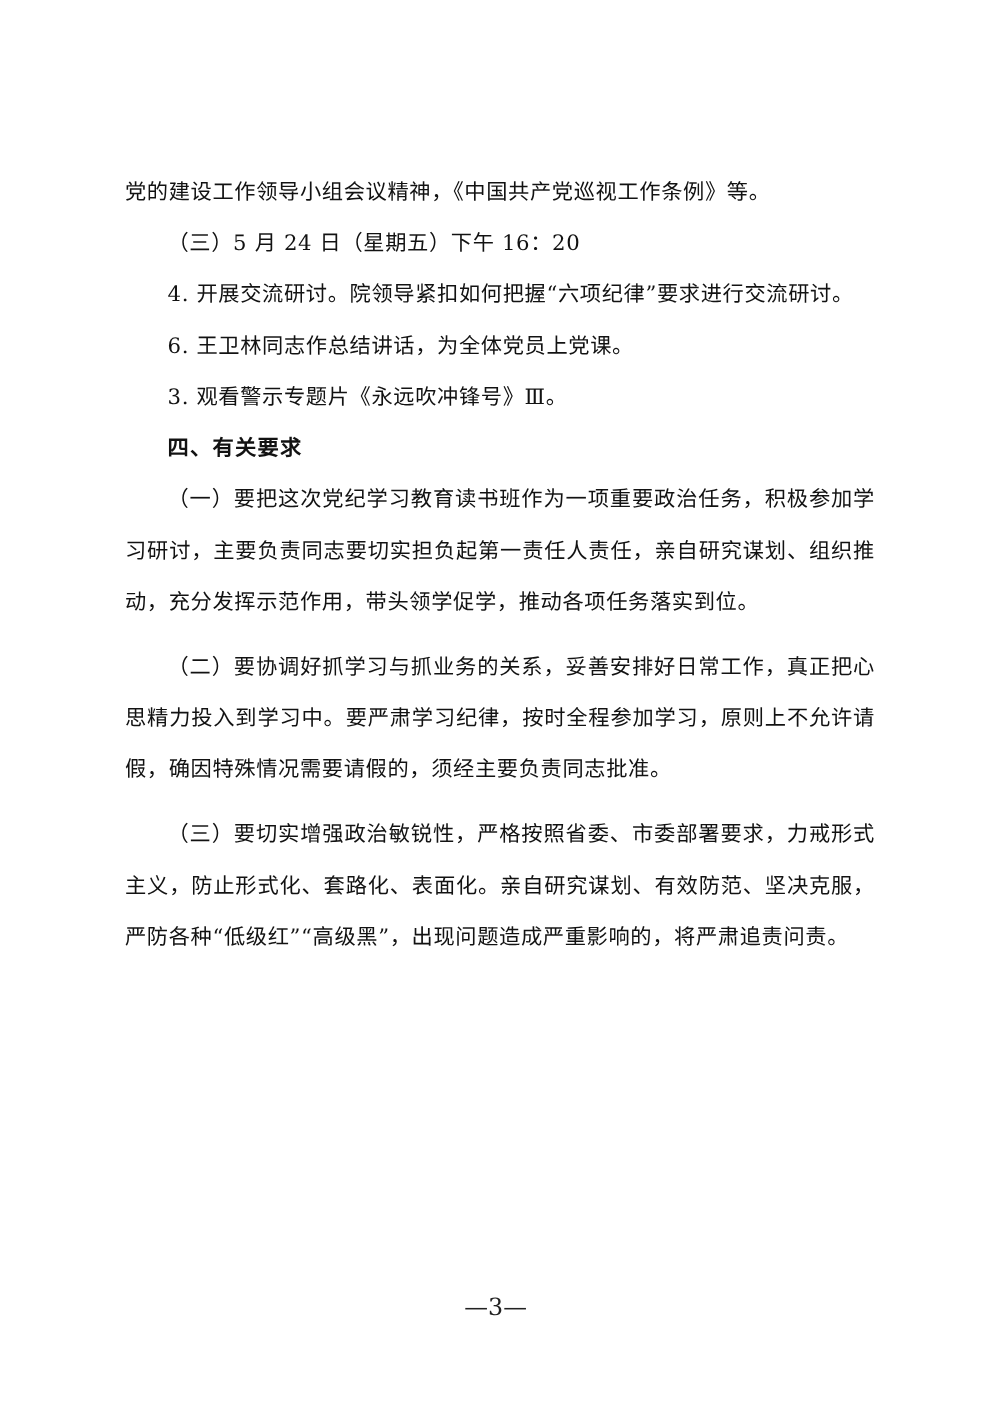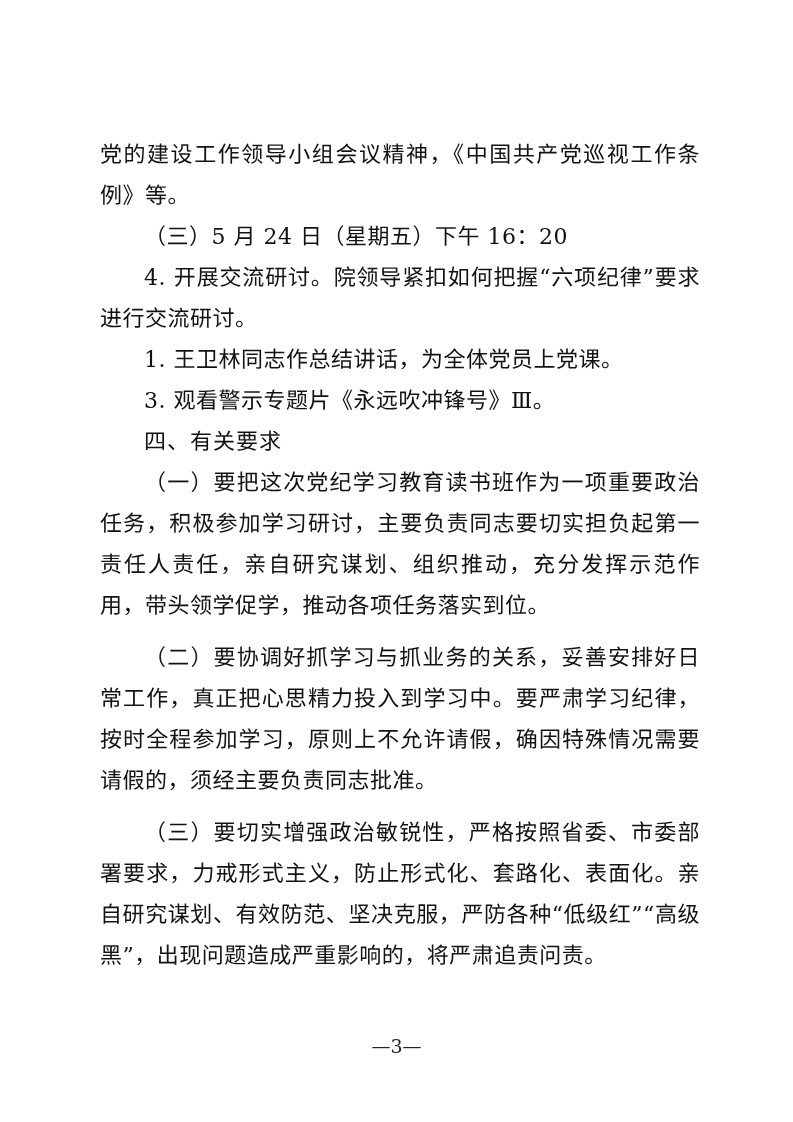--- a/index.html
+++ b/index.html
@@ -18,34 +18,34 @@
     color: #121212;
   }
   .doc-body {
     position: absolute;
     top: 134px;
     left: 100px;
     width: 600px;
   }
   .doc-body p {
     margin: 0;
-    font-size: 22px;
+    font-size: 17px;
     line-height: 41px;
     letter-spacing: 0.5px;
     text-align: justify;
     text-justify: inter-ideograph;
     text-indent: 2em;
     word-break: break-all;
   }
   .doc-body p.no-indent {
     text-indent: 0;
   }
   .doc-body p.heading {
     font-family: "DejaVu Sans", "Liberation Sans", sans-serif;
-    font-weight: normal;
+    font-weight: bold;
     text-align: left;
     letter-spacing: 1px;
   }
   .doc-body p.spaced {
     margin-top: 11px;
   }
   .page-footer {
     position: absolute;
     top: 1034px;
     left: 0;
@@ -58,21 +58,21 @@
   }
 </style>
 </head>
 <body>
 
 <div class="page">
   <div class="doc-body">
     <p class="no-indent">党的建设工作领导小组会议精神，《中国共产党巡视工作条例》等。</p>
     <p>（三）5 月 24 日（星期五）下午 16：20</p>
     <p>4. 开展交流研讨。院领导紧扣如何把握“六项纪律”要求进行交流研讨。</p>
-    <p>1. 王卫林同志作总结讲话，为全体党员上党课。</p>
+    <p>6. 王卫林同志作总结讲话，为全体党员上党课。</p>
     <p>3. 观看警示专题片《永远吹冲锋号》Ⅲ。</p>
     <p class="heading">四、有关要求</p>
     <p>（一）要把这次党纪学习教育读书班作为一项重要政治任务，积极参加学习研讨，主要负责同志要切实担负起第一责任人责任，亲自研究谋划、组织推动，充分发挥示范作用，带头领学促学，推动各项任务落实到位。</p>
     <p class="spaced">（二）要协调好抓学习与抓业务的关系，妥善安排好日常工作，真正把心思精力投入到学习中。要严肃学习纪律，按时全程参加学习，原则上不允许请假，确因特殊情况需要请假的，须经主要负责同志批准。</p>
     <p class="spaced">（三）要切实增强政治敏锐性，严格按照省委、市委部署要求，力戒形式主义，防止形式化、套路化、表面化。亲自研究谋划、有效防范、坚决克服，严防各种“低级红”“高级黑”，出现问题造成严重影响的，将严肃追责问责。</p>
   </div>
 
   <div class="page-footer">—3—</div>
 </div>
 

